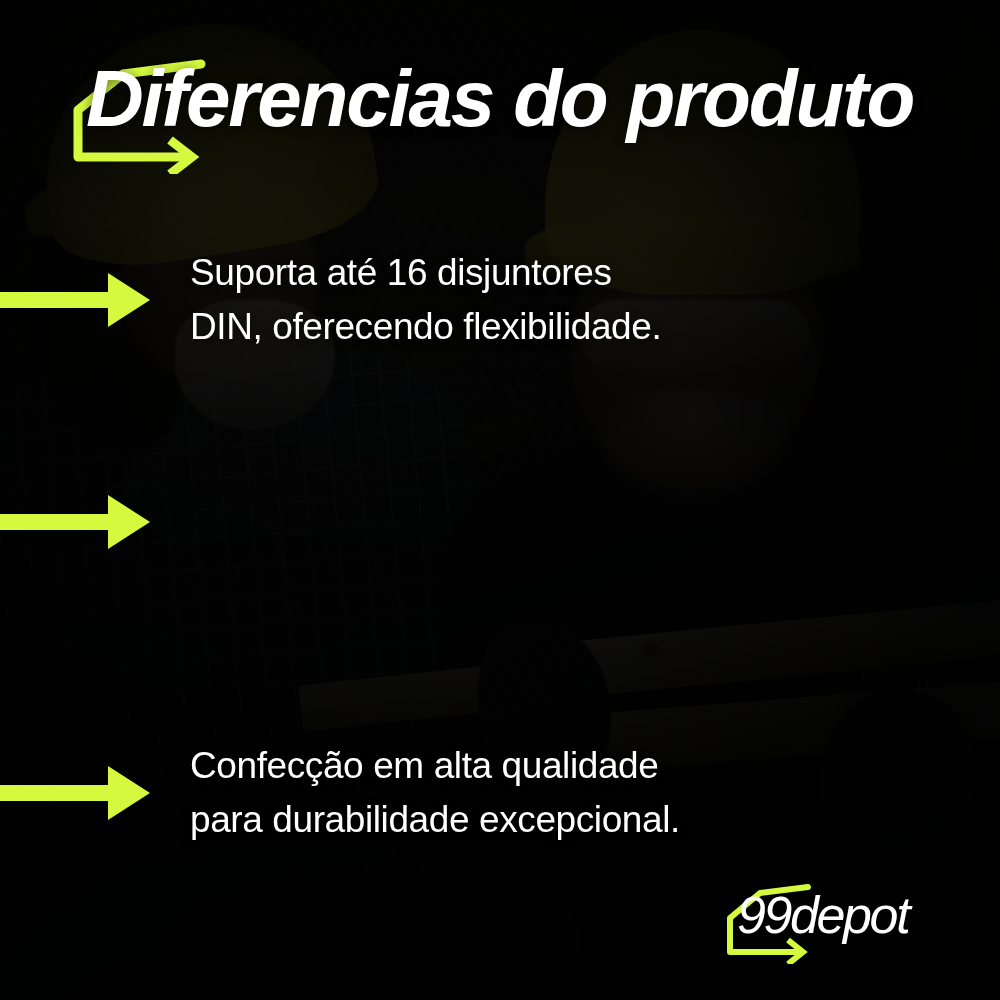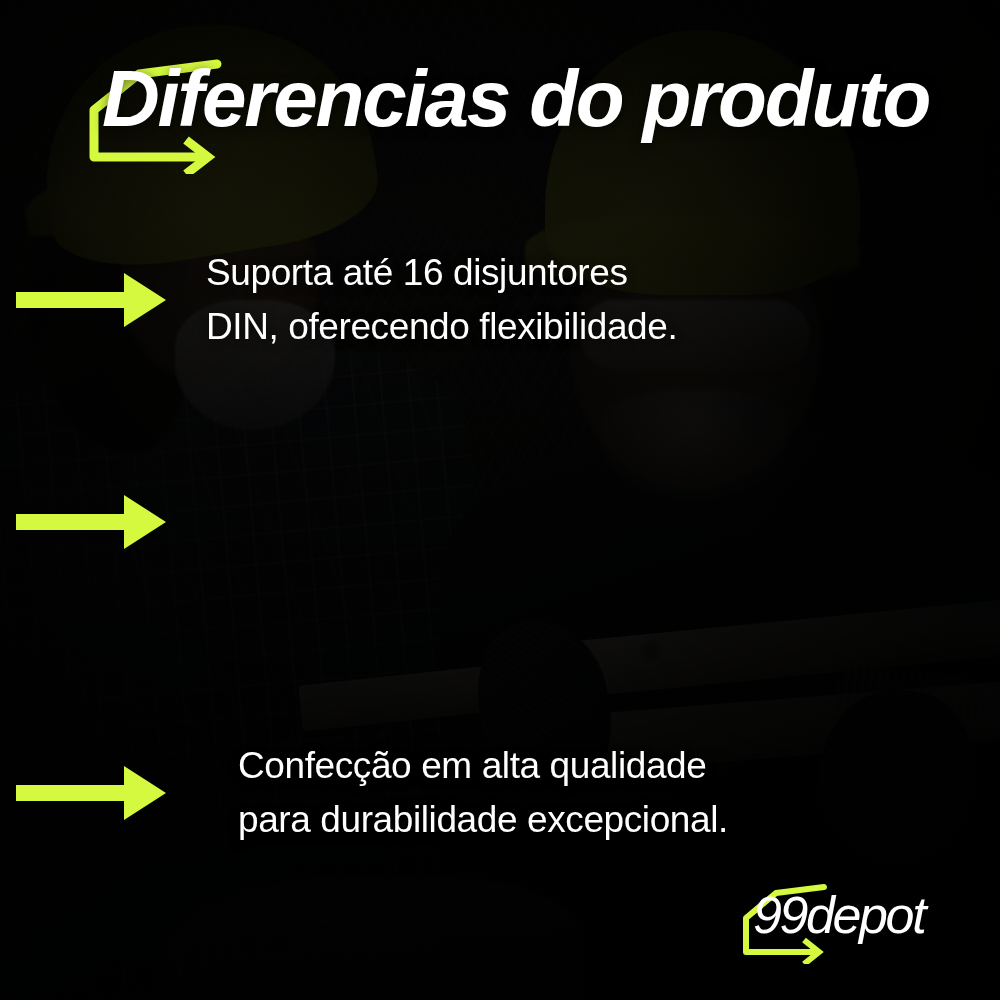--- a/index.html
+++ b/index.html
@@ -186,21 +186,21 @@
     background:
       radial-gradient(ellipse 70% 55% at 38% 30%, rgba(0,0,0,.42) 0%, rgba(0,0,0,.72) 60%, rgba(0,0,0,.88) 100%),
       linear-gradient(180deg, rgba(0,0,0,.70) 0%, rgba(0,0,0,.74) 45%, rgba(0,0,0,.80) 100%);
   }
   .bg-vignette{
     position:absolute; inset:0;
     background:radial-gradient(ellipse 85% 80% at 50% 48%, transparent 20%, rgba(0,0,0,.55) 100%);
   }
 
   
-  .content{ position:absolute; inset:0;margin-left:16px; }
+  .content{ position:absolute; inset:0; }
 
   
   .title-block{
     position:absolute; left:66px; top:52px; width:900px; height:130px;
   }
   .title-badge{
     position:absolute; left:0; top:0; width:200px; height:122px;
     pointer-events:none;
   }
   .title-text{
@@ -216,21 +216,21 @@
   }
 
   
   .bullets{ position:absolute; left:0; top:0; width:1000px; height:1000px; }
   .bullet{
     position:absolute; left:0; width:1000px;
     display:flex; align-items:center;
   }
   .bullet.b1{ top:246px; }
   .bullet.b2{ top:491px; }
-  .bullet.b3{ top:739px;gap:32px; }
+  .bullet.b3{ top:739px; }
 
   .arrow-wrap{
     position:relative;
     width:152px; height:62px;
     flex:0 0 152px;
   }
   .bullet-text{
     margin-left:38px;
     color:#ffffff;
     font-size:37px;

